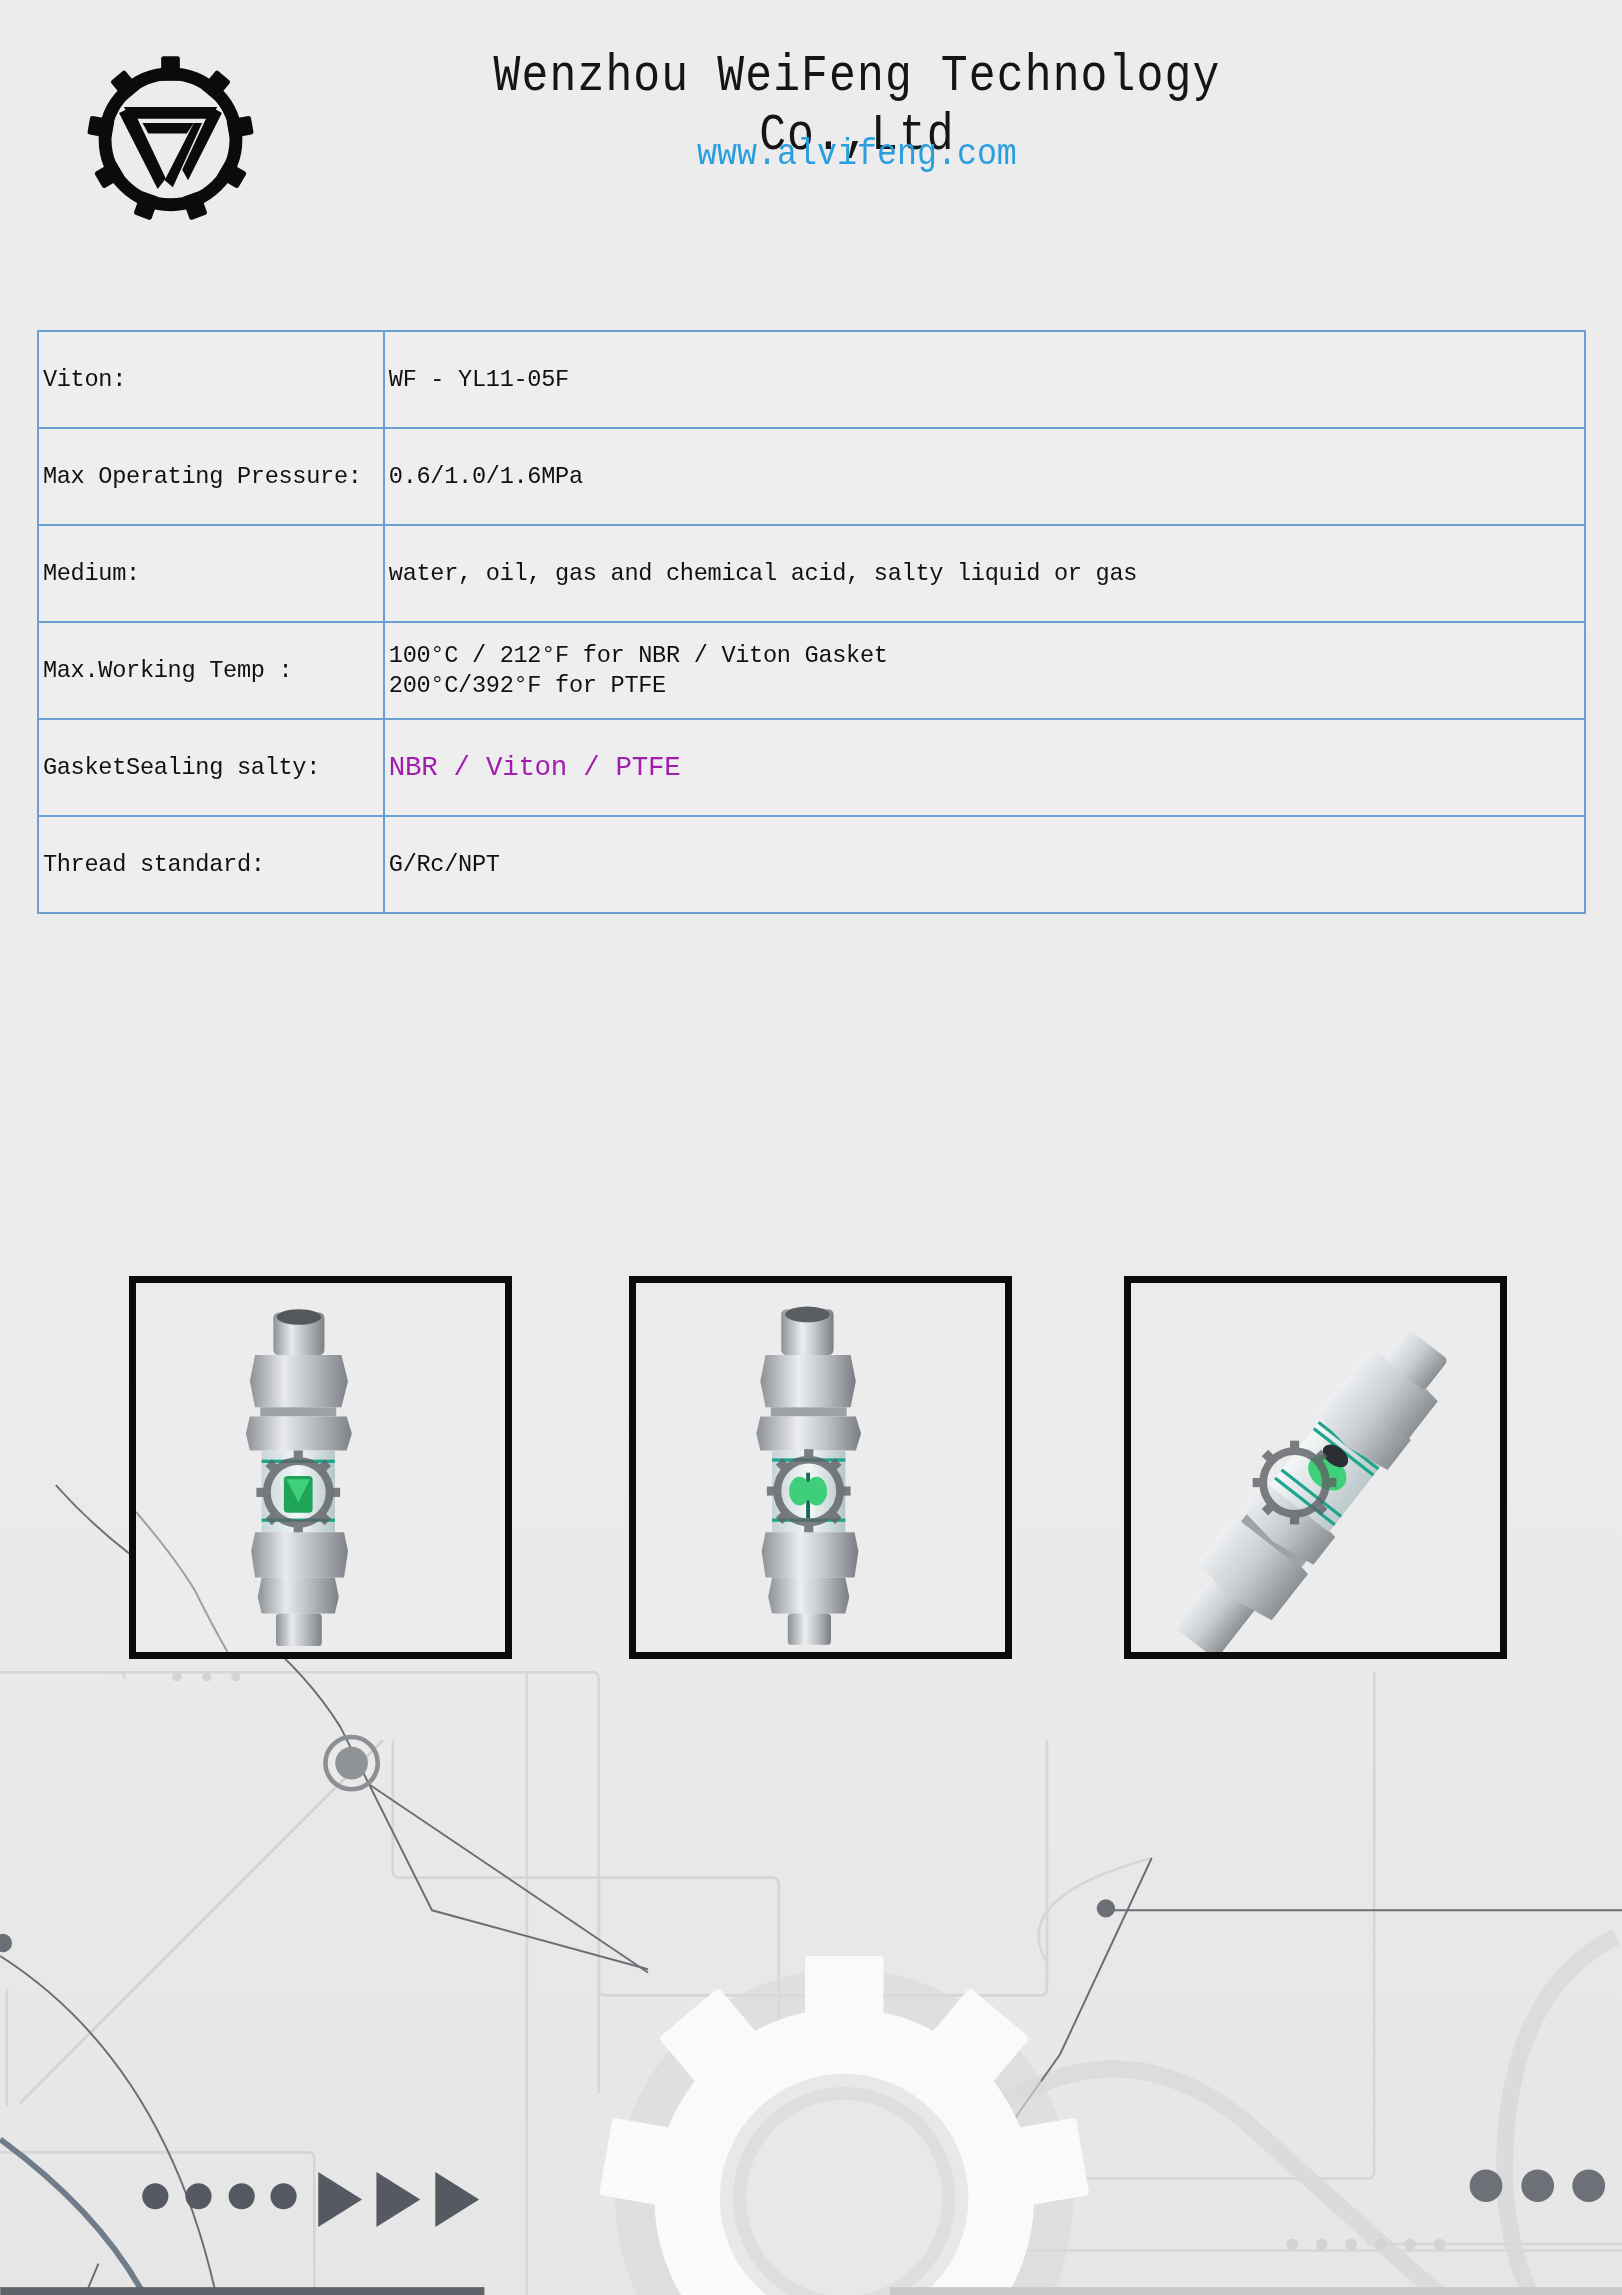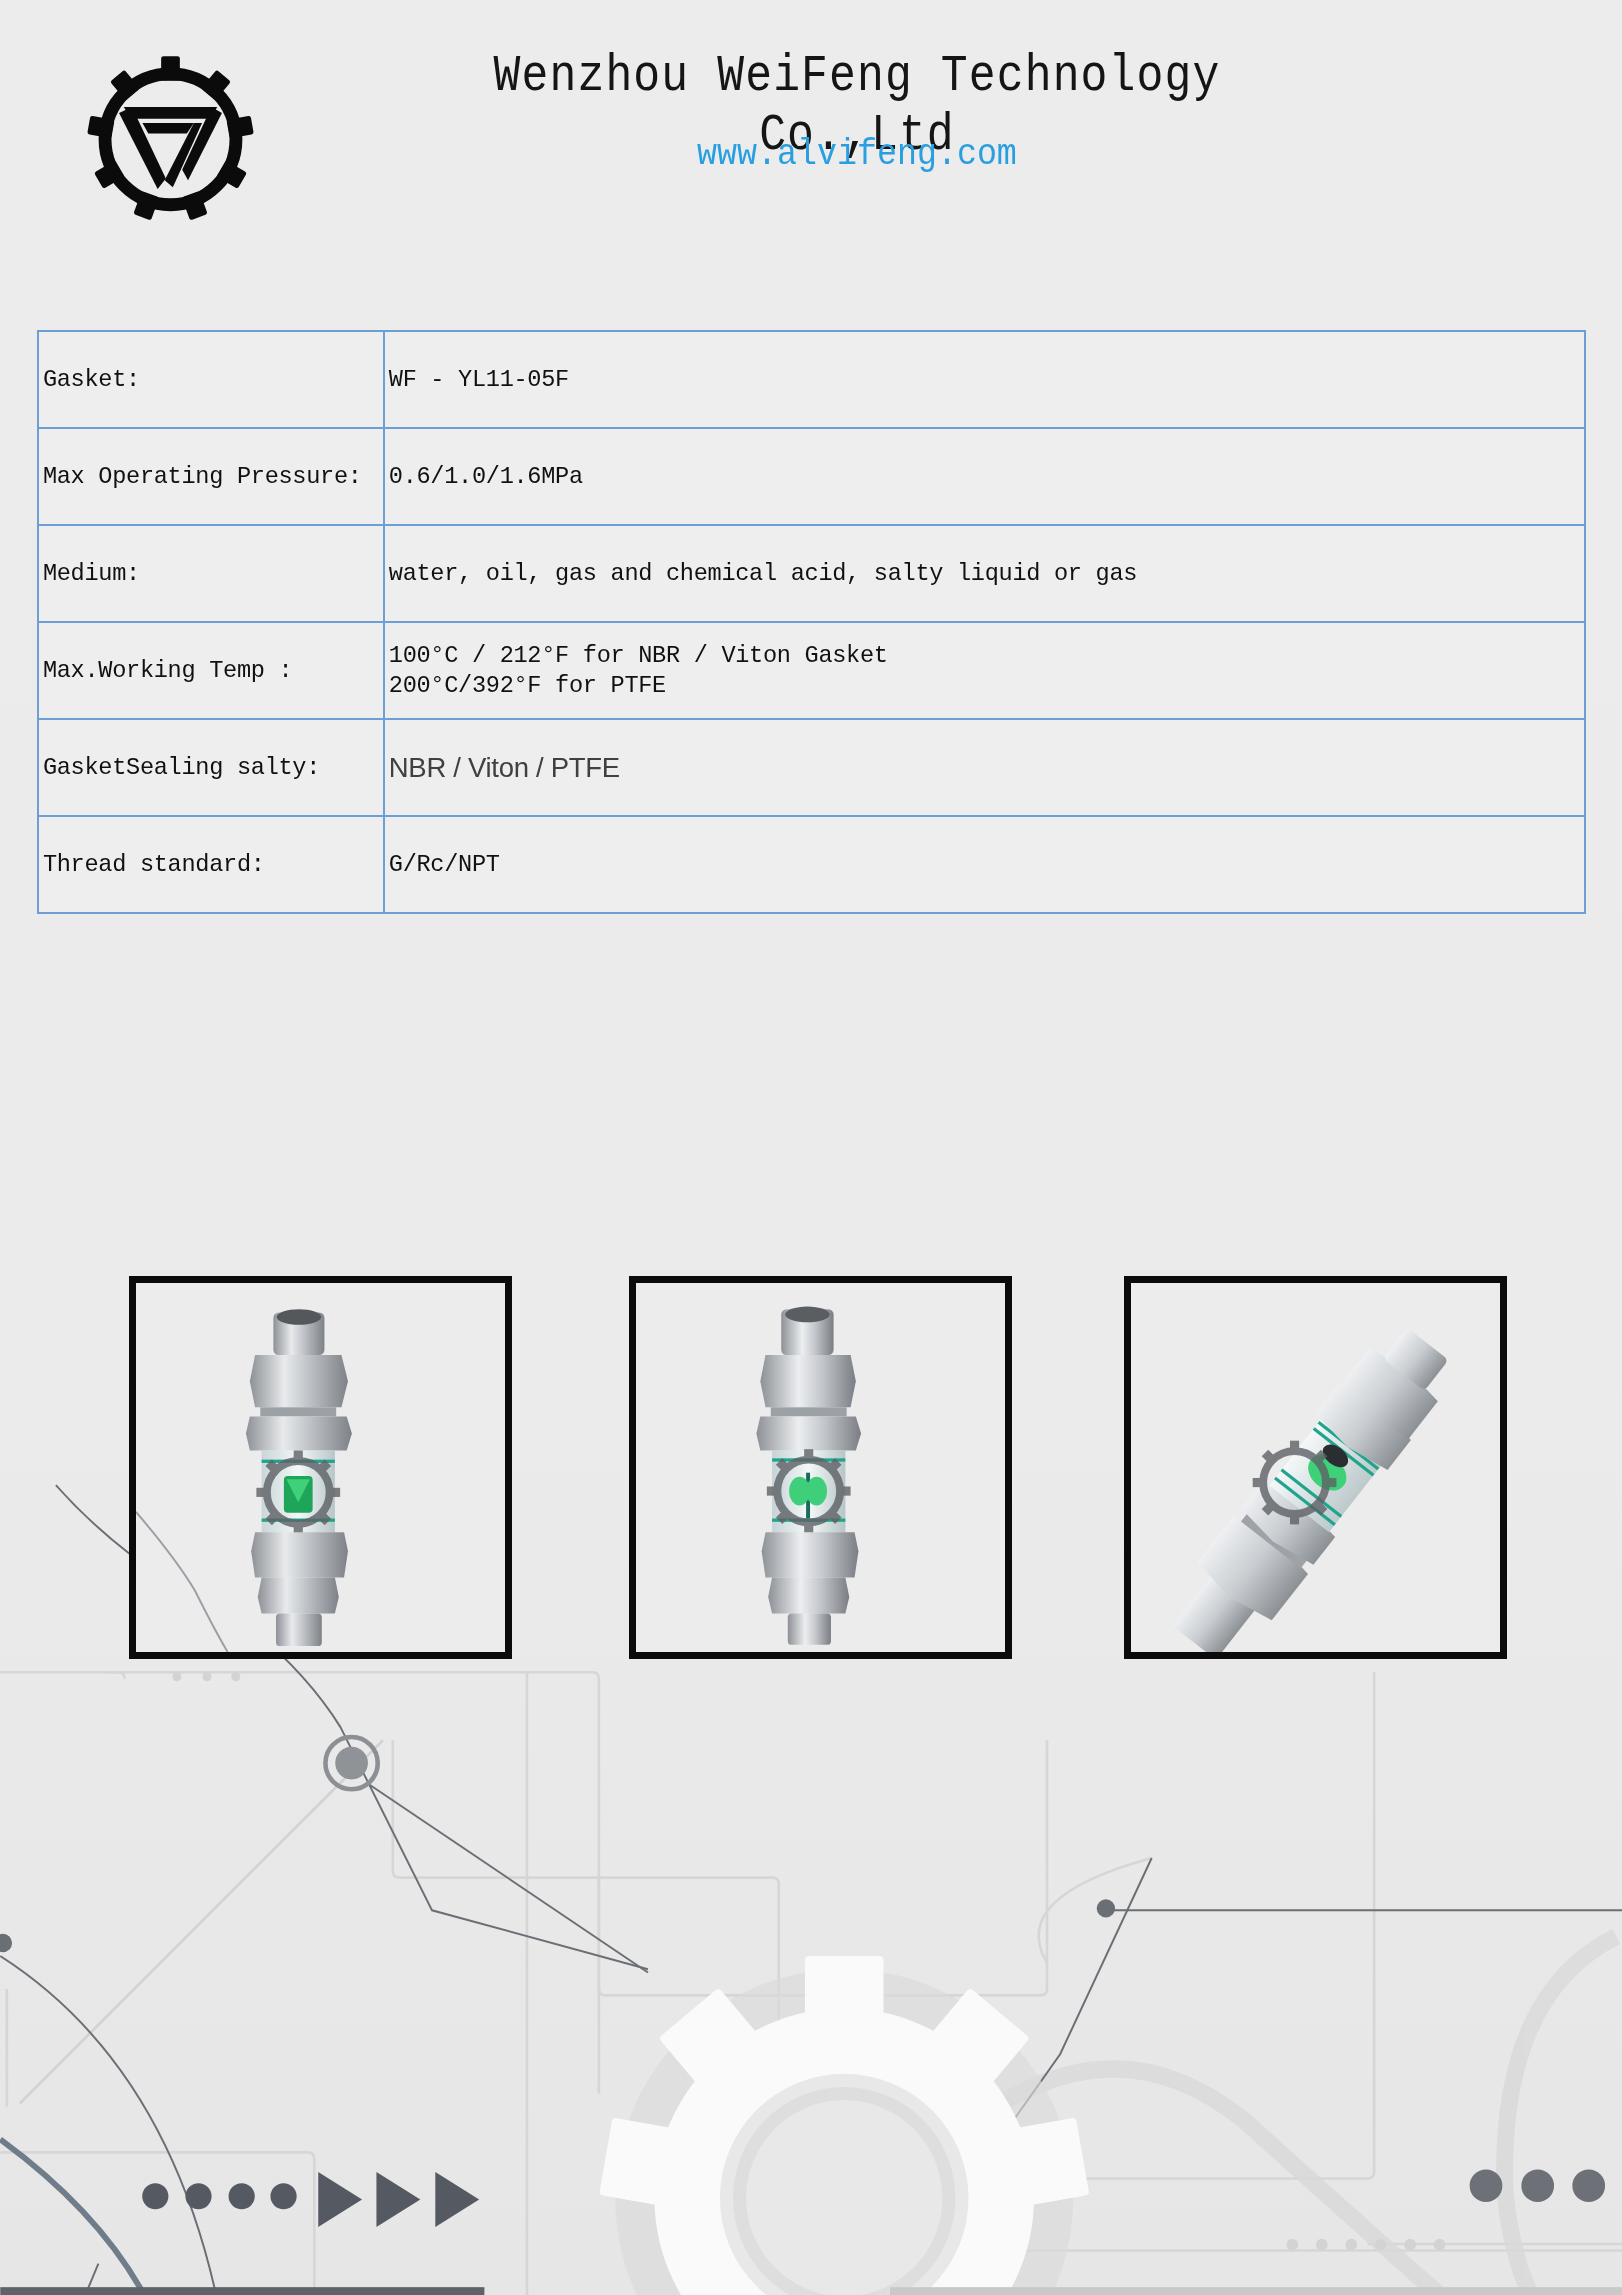--- a/index.html
+++ b/index.html
@@ -26,21 +26,21 @@
     border-collapse: collapse; table-layout: fixed;
   }
   .spec-table td {
     border: 2px solid #6c9fd4; height: 95px; padding: 0 0 0 3.9px;
     font-size: 23.6px; vertical-align: middle; background: rgba(240,240,240,0.55);
     font-family: "Liberation Mono", "DejaVu Sans Mono", monospace;
     letter-spacing: -0.3px; white-space: nowrap;
   }
   .spec-table td.label { width: 340px; }
   .spec-table td .line { display: block; line-height: 30px; }
-  .spec-table td.serif-val { font-family: Liberation Sans, sans-serif; font-size: 27.5px; color: #404040; }
+  .spec-table td.serif-val { font-family: Liberation Mono, monospace; font-size: 27.5px; color: #a21caf; }
   .frame {
     position: absolute; top: 1276px; width: 369px; height: 369px;
     border: 7.2px solid #0b0b0b; background: #ececec; overflow: hidden; box-sizing: content-box;
   }
   .frame svg { display: block; width: 100%; height: 100%; }
   #frame-1 { left: 129px; }
   #frame-2 { left: 629px; }
   #frame-3 { left: 1124px; }
 </style>
 </head>
@@ -151,21 +151,21 @@
     <polygon points="40,-28 54,-28 4,82 -10,70"></polygon>
   </g>
 </svg>
 
 <div class="company">Wenzhou WeiFeng Technology Co.,Ltd</div>
 <div class="website">www.alvifeng.com</div>
 
 <table class="spec-table">
   <tbody>
     <tr>
-      <td class="label">Gasket:</td>
+      <td class="label">Viton:</td>
       <td>
           <span class="line">WF - YL11-05F</span>
         </td>
     </tr>
     <tr>
       <td class="label">Max Operating Pressure:</td>
       <td>
           <span class="line">0.6/1.0/1.6MPa</span>
         </td>
     </tr>

